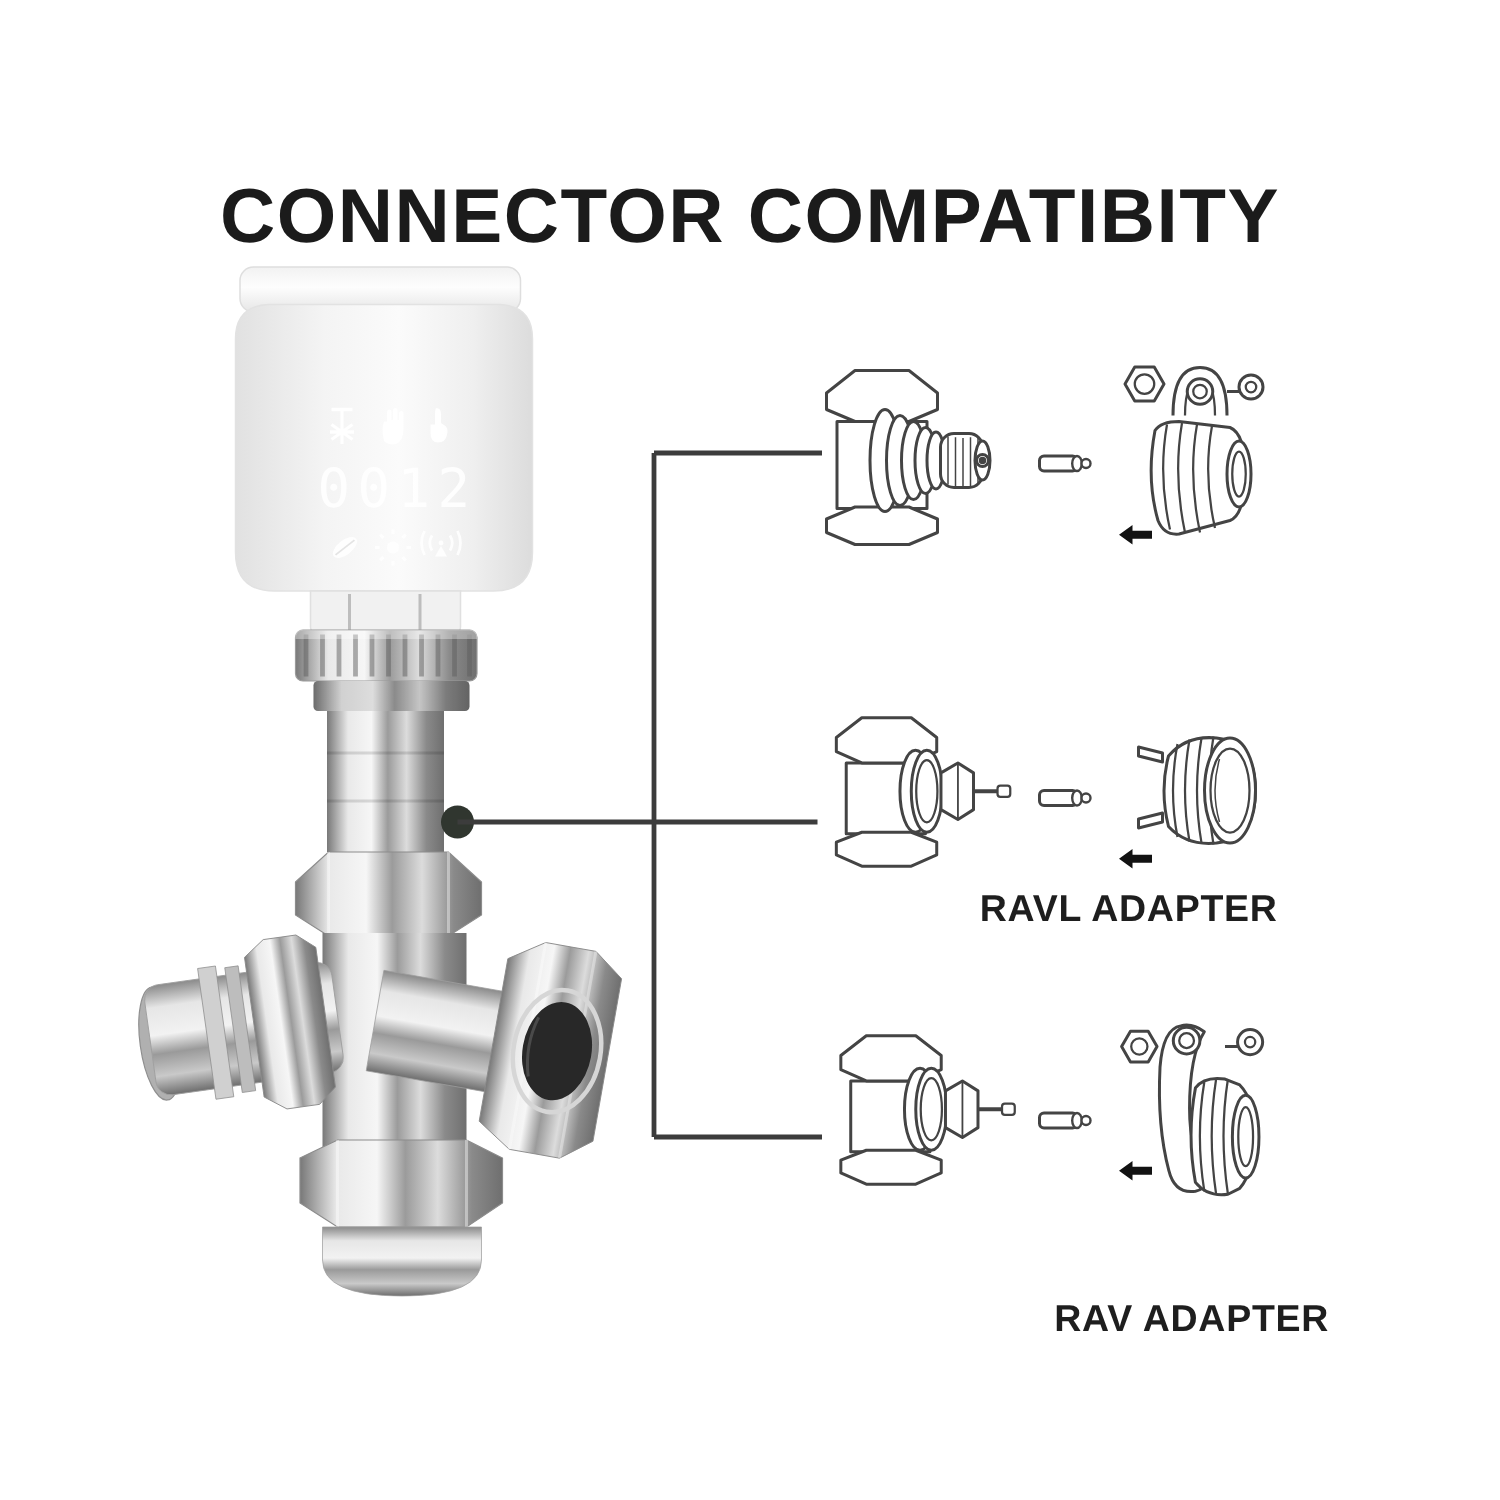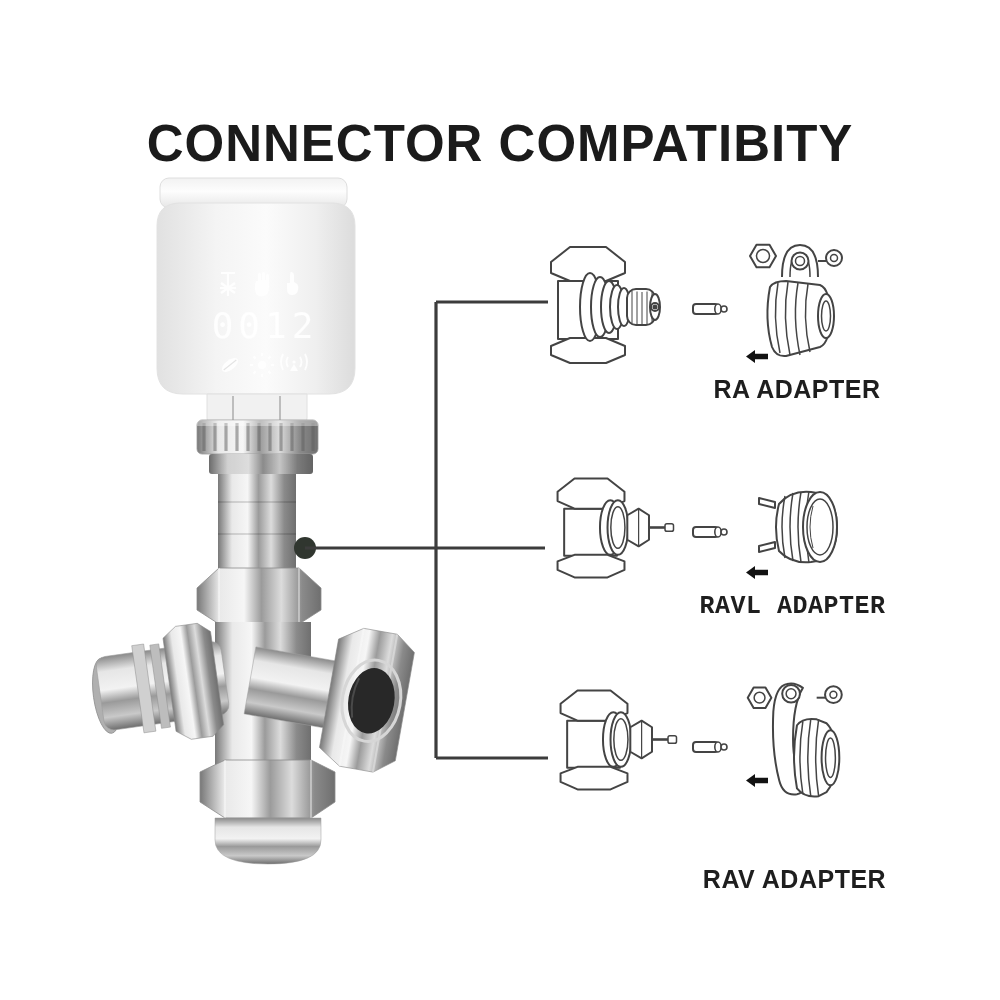--- a/index.html
+++ b/index.html
@@ -173,21 +173,20 @@
     <circle cx="92" cy="27" r="8"></circle>
     <circle cx="92" cy="27" r="3.5" stroke-width="1.5"></circle>
     <path d="M28,56 Q22,88 30,116 Q34,126 44,125 L78,116 Q88,112 88,84 Q88,58 78,54 L44,50 Q32,50 28,56 Z"></path>
     <path d="M36,52 Q30,86 38,122 M46,51 Q40,86 48,124 M56,52 Q50,86 58,124 M66,53 Q60,86 68,121" fill="none" stroke-width="1.5"></path>
     <ellipse cx="84" cy="85" rx="8" ry="22"></ellipse>
     <ellipse cx="84" cy="85" rx="4.5" ry="15" stroke-width="1.5"></ellipse>
   </svg>
   <svg class="abs" style="left:746px;top:349px;" width="22" height="15" viewBox="0 0 22 15">
     <polygon points="0,7.5 9,1 9,4.8 22,4.8 22,10.2 9,10.2 9,14" fill="#121212"></polygon>
   </svg>
-  <div class="adapter-label" style="left:697px;top:375px;width:200px;">RA ADAPTER</div>
 
   <svg class="abs lineart" style="left:550px;top:470px;" width="132" height="115" viewBox="0 0 140 122" fill="#ffffff" stroke="#444444" stroke-width="2" stroke-linejoin="round">
     <rect x="15" y="41" width="56" height="50"></rect>
     <polygon points="8,23 26,9 61,9 79,23 79,33 61,41 26,41 8,33"></polygon>
     <polygon points="8,97 26,90 61,90 79,97 79,106 61,114 26,114 8,106"></polygon>
     <ellipse cx="64" cy="61" rx="11" ry="29"></ellipse>
     <ellipse cx="72" cy="61" rx="11" ry="29"></ellipse>
     <ellipse cx="72" cy="61" rx="7.5" ry="22" stroke-width="1.5"></ellipse>
     <polygon points="82,48 94,41 105,48 105,74 94,81 82,74"></polygon>
     <path d="M94,41 V81" stroke-width="1.2" fill="none"></path>
@@ -204,21 +203,21 @@
     <polygon points="6,70 22,66 22,72 6,76"></polygon>
     <path d="M26,28 Q20,51 26,75 Q38,88 58,86 L70,84 Q84,74 84,51 Q84,28 70,18 L58,16 Q38,14 26,28 Z"></path>
     <path d="M32,20 Q26,51 32,82 M40,17 Q34,51 40,85 M48,16 Q42,51 48,86 M56,15 Q50,51 56,87" fill="none" stroke-width="1.5"></path>
     <ellipse cx="67" cy="51" rx="17" ry="35"></ellipse>
     <ellipse cx="67" cy="51" rx="13" ry="28" stroke-width="1.5"></ellipse>
     <path d="M60,30 Q54,51 60,72" fill="none" stroke-width="1"></path>
   </svg>
   <svg class="abs" style="left:746px;top:565px;" width="22" height="15" viewBox="0 0 22 15">
     <polygon points="0,7.5 9,1 9,4.8 22,4.8 22,10.2 9,10.2 9,14" fill="#121212"></polygon>
   </svg>
-  <div class="adapter-label" style="left:680px;top:592px;width:225px;font-family:Liberation Mono, monospace;">RAVL ADAPTER</div>
+  <div class="adapter-label" style="left:640px;top:592px;width:225px;">RAVL ADAPTER</div>
 
   <svg class="abs lineart" style="left:553px;top:682px;" width="132" height="115" viewBox="0 0 140 122" fill="#ffffff" stroke="#444444" stroke-width="2" stroke-linejoin="round">
     <rect x="15" y="41" width="56" height="50"></rect>
     <polygon points="8,23 26,9 61,9 79,23 79,33 61,41 26,41 8,33"></polygon>
     <polygon points="8,97 26,90 61,90 79,97 79,106 61,114 26,114 8,106"></polygon>
     <ellipse cx="64" cy="61" rx="11" ry="29"></ellipse>
     <ellipse cx="72" cy="61" rx="11" ry="29"></ellipse>
     <ellipse cx="72" cy="61" rx="7.5" ry="22" stroke-width="1.5"></ellipse>
     <polygon points="82,48 94,41 105,48 105,74 94,81 82,74"></polygon>
     <path d="M94,41 V81" stroke-width="1.2" fill="none"></path>

